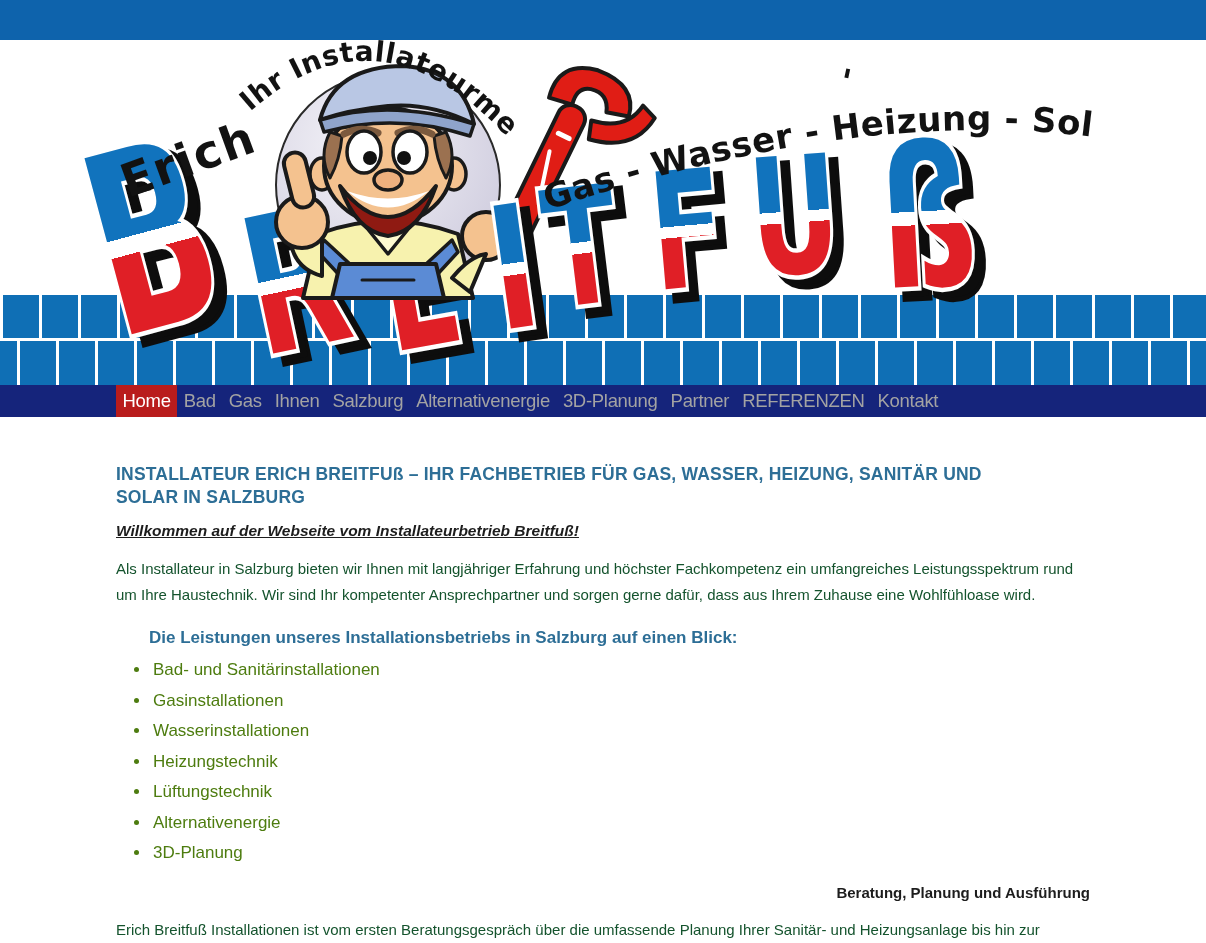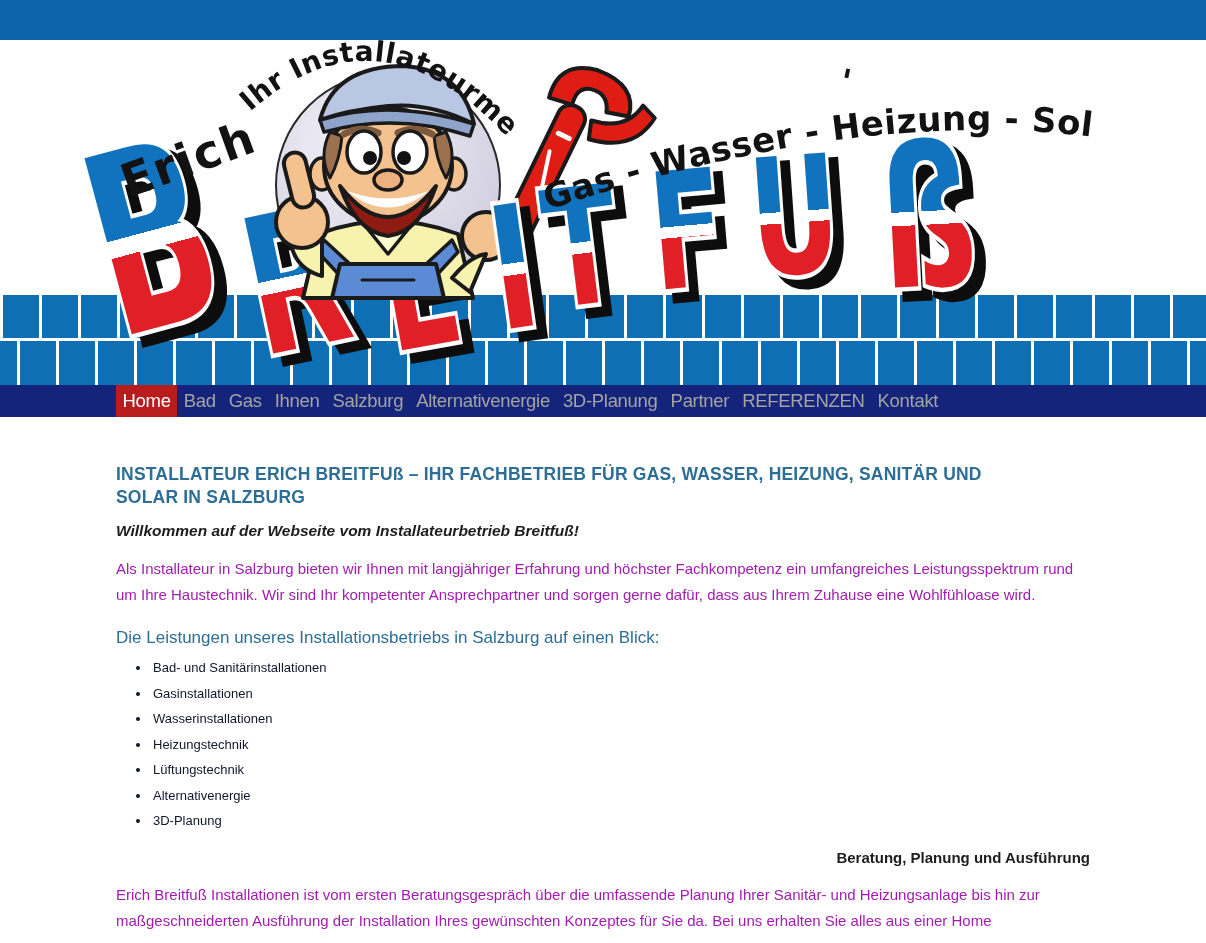--- a/index.html
+++ b/index.html
@@ -50,29 +50,30 @@
 
   
   .content { padding:46px 116px 0 116px; }
   h1 {
     color:#2d6e96; font-size:17.5px; line-height:23px; font-weight:bold;
     letter-spacing:0.2px; max-width:880px;
   }
   .welcome {
     margin-top:13px; font-size:15.5px; font-weight:bold; font-style:italic;
     color:#1d1d1d;
+    text-decoration:underline;
   }
   .body-text {
-    margin-top:16px; font-size:15px; line-height:26px; color:#a21caf;
+    margin-top:16px; font-size:15px; line-height:26px; color:#14532d;
     max-width:962px;
   }
-  h2 { margin-top:20px; color:#2d6e96; font-size:17px; font-weight:normal; }
+  h2 { margin-top:20px; color:#2d6e96; font-size:17px; font-weight:bold;margin-left:33px; }
   ul.services { margin:12px 0 0 35px; }
   ul.services li {
-    font-size:13px; color:#0f172a; padding-left:2px; margin-bottom:10.5px;
+    font-size:17px; color:#4d7c0f; padding-left:2px; margin-bottom:10.5px;
   }
   h3 { margin-top:21px; color:#1d1d1d; font-size:15px; font-weight:bold;text-align:right; }
 </style>
 </head>
 <body>
 
 <div class="topbar"></div>
 
 <header class="header">
   <div class="tiles">

